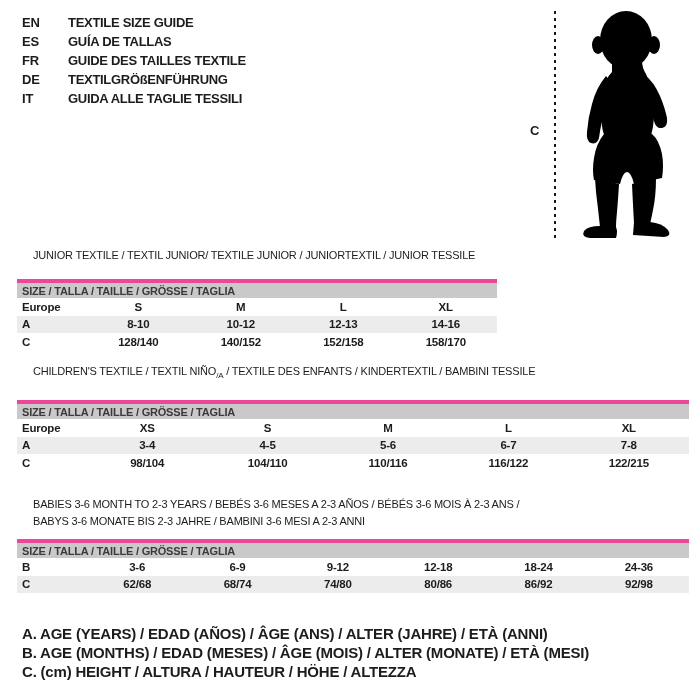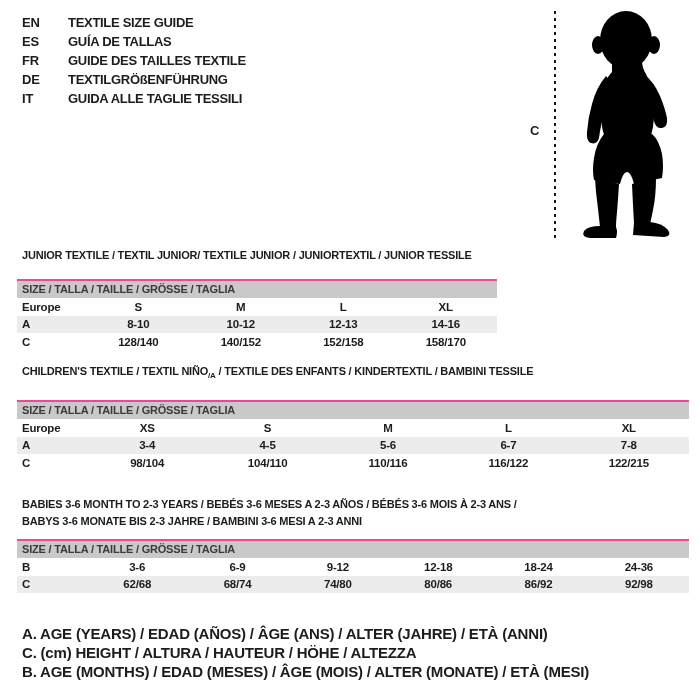--- a/index.html
+++ b/index.html
@@ -21,29 +21,29 @@
     position:absolute; left:26px; top:5px; width:2px; height:231px;
     background:repeating-linear-gradient(to bottom,#161616 0 3px,transparent 3px 7px);
   }
   .figure svg { position:absolute; left:38px; top:2px; }
   
   .section { position:absolute; left:17px; }
   .sec0 { top:248px; width:480px; }
   .sec1 { top:364px; width:672px; }
   .sec2 { top:496px; width:672px; }
   .table-title {
-    margin-left:5px; font-size:11px; font-weight:700; letter-spacing:-0.2px;
+    margin-left:16px; font-size:11px; font-weight:400; letter-spacing:-0.2px;
     line-height:14px; white-space:nowrap;
   }
   .sec0 .table-title, .sec1 .table-title { margin-bottom:17px; }
   .sec2 .table-title { line-height:17px; margin-bottom:9px; }
   .subscript { font-size:8px; vertical-align:sub; }
   .size-bar {
     height:19px; line-height:17px; background:#c9c9c9; color:#3a3a3a;
-    border-top:2px solid #ec4899; padding-left:5px;
+    border-top:4px solid #ec4899; padding-left:5px;
     font-size:11px; font-weight:700; letter-spacing:-0.2px;
   }
   .trow { display:flex; height:17.5px; align-items:center;justify-content:flex-end; }
   .trow.shaded { background:#ececec; }
   .tlabel { width:70px; padding-left:5px; font-size:11.5px; font-weight:700; letter-spacing:-0.2px; }
   .tcell { flex:1; text-align:center; font-size:11.5px; font-weight:700; letter-spacing:-0.2px; }
   
   .legend { position:absolute; left:22px; top:624px; }
   .legend-line { font-size:15px; font-weight:700; letter-spacing:-0.2px; line-height:19px; white-space:nowrap; }
 </style>
@@ -181,17 +181,17 @@
             <span class="tcell">80/86</span>
             <span class="tcell">86/92</span>
             <span class="tcell">92/98</span>
           </div>
         </div>
       </div>
     </div>
 
   <div class="legend">
       <div class="legend-line">A. AGE (YEARS) / EDAD (AÑOS) / ÂGE (ANS) / ALTER (JAHRE) / ETÀ (ANNI)</div>
+      <div class="legend-line">B. AGE (MONTHS) / EDAD (MESES) / ÂGE (MOIS) / ALTER (MONATE) / ETÀ (MESI)</div>
       <div class="legend-line">C. (cm) HEIGHT / ALTURA / HAUTEUR / HÖHE / ALTEZZA</div>
-      <div class="legend-line">B. AGE (MONTHS) / EDAD (MESES) / ÂGE (MOIS) / ALTER (MONATE) / ETÀ (MESI)</div>
     </div>
 
 </div>
 
 </body></html>

